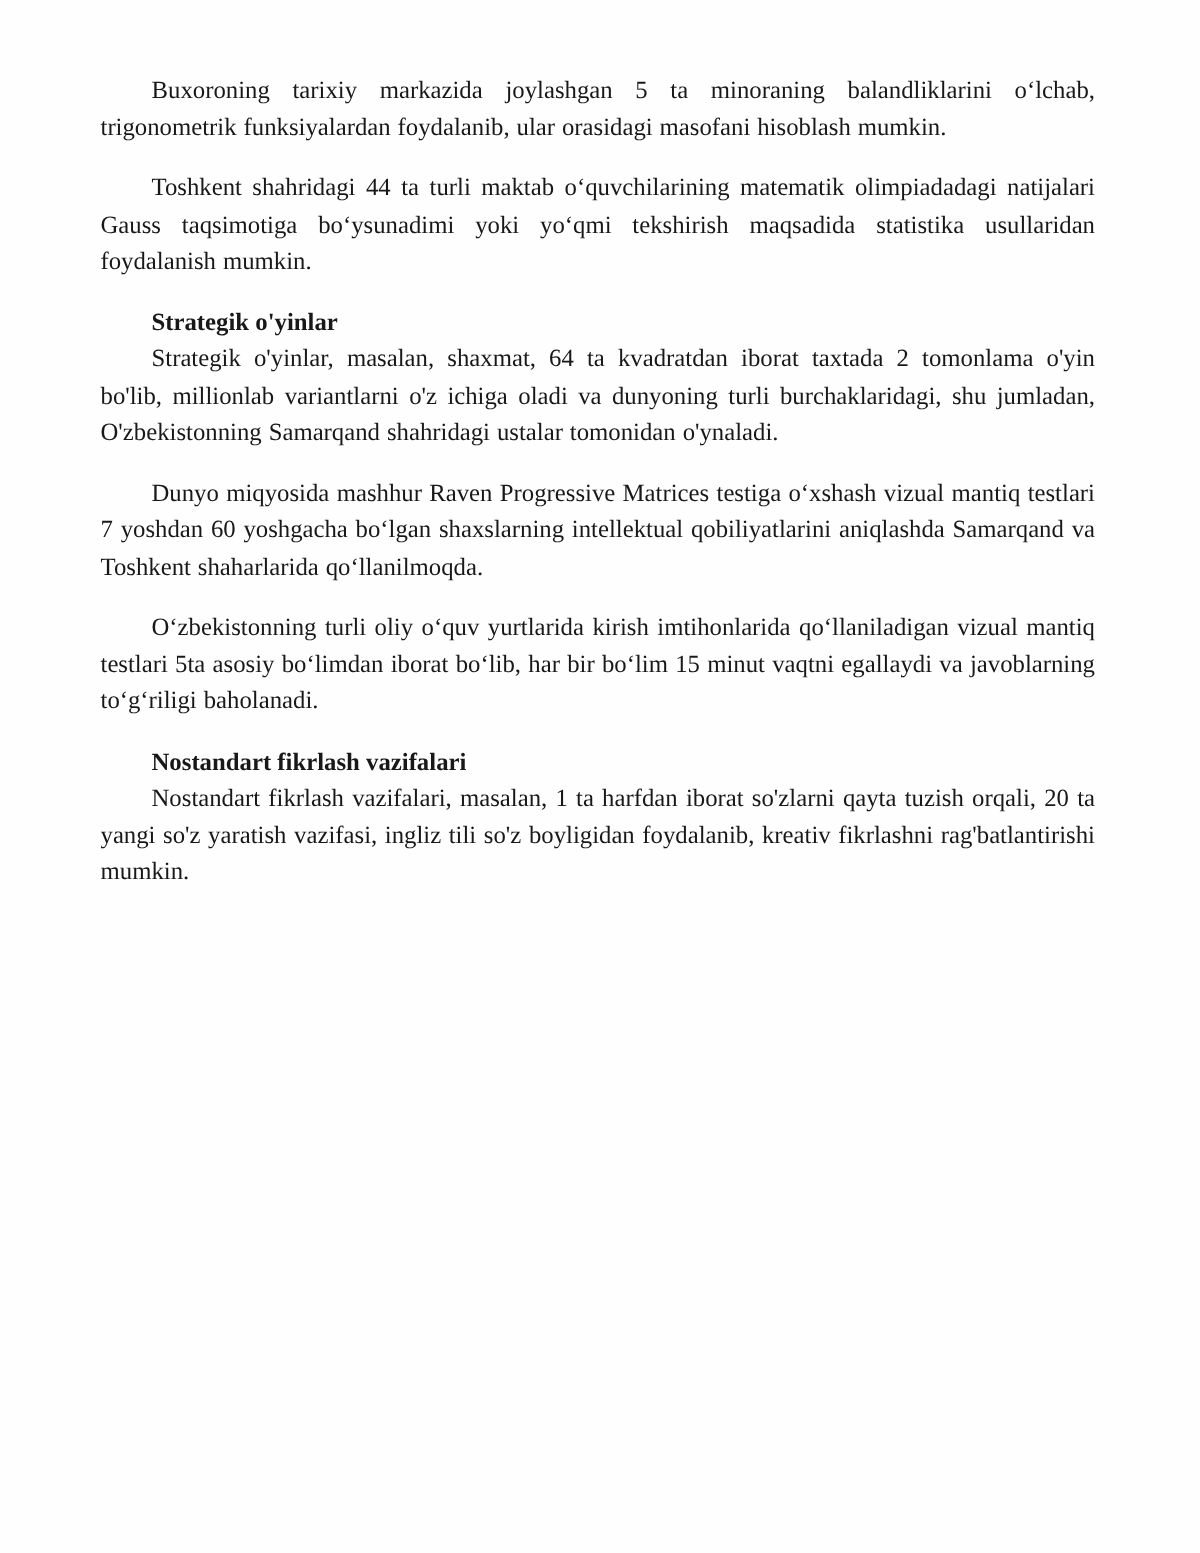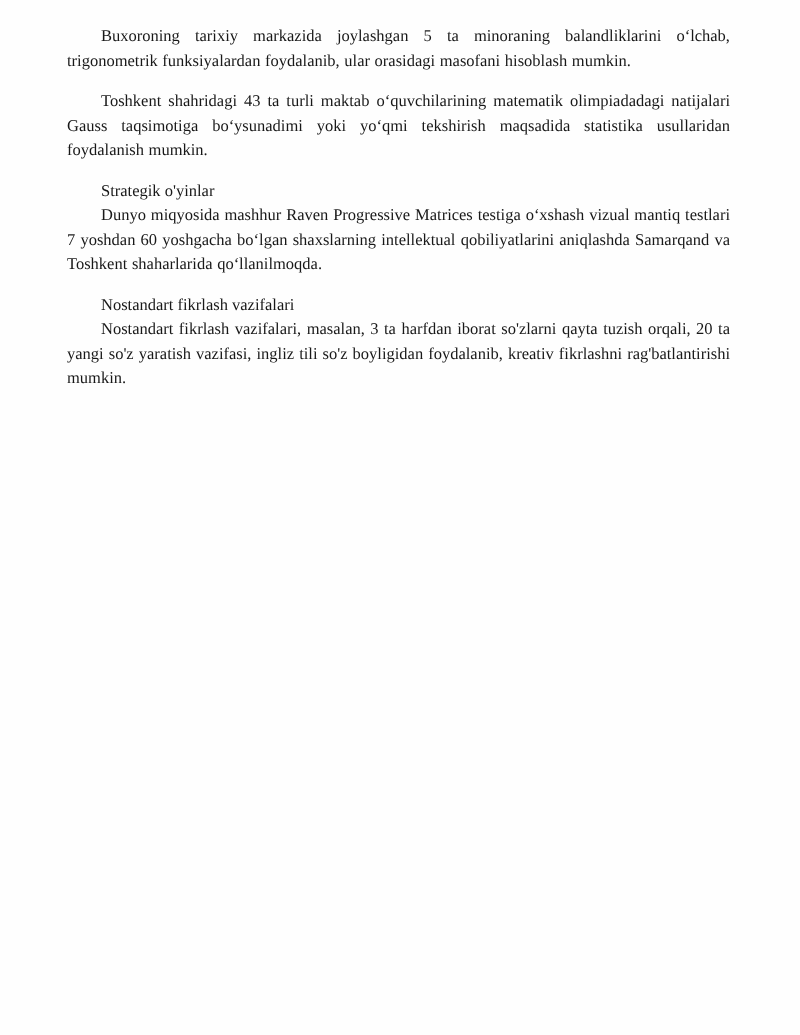--- a/index.html
+++ b/index.html
@@ -12,60 +12,62 @@
     position: relative;
     width: 800px;
     height: 1035px;
     margin: 0 auto;
     background: #fefefe;
     color: #181818;
     font-family: "Liberation Serif", "DejaVu Serif", serif;
     font-size: 16.5px;
     line-height: 24.5px;
     box-sizing: border-box;
-    padding: 24px 70px 0 67px;
+    padding: 48px 70px 0 67px;
     overflow: hidden;
     
     text-rendering: geometricPrecision;
   }
   .para {
     margin: 0 0 16px 0;
     text-align: justify;
     text-indent: 34px;
     word-spacing: 0.5px;
   }
   .heading {
     margin: 0;
     font-size: 16.5px;
     line-height: 24.5px;
-    font-weight: normal;
+    font-weight: bold;
     text-indent: 34px;
     text-align: left;
   }
   .heading + .para {
     margin-top: 0;
   }
 </style>
 </head>
 <body>
 
 <div class="page">
 
   <p class="para">Buxoroning tarixiy markazida joylashgan 5 ta minoraning balandliklarini oʻlchab, trigonometrik funksiyalardan foydalanib,  ular orasidagi masofani hisoblash mumkin.</p>
 
-  <p class="para">Toshkent shahridagi  43 ta turli maktab oʻquvchilarining matematik olimpiadadagi natijalari Gauss taqsimotiga boʻysunadimi yoki yoʻqmi tekshirish maqsadida statistika usullaridan foydalanish mumkin.</p>
+  <p class="para">Toshkent shahridagi  44 ta turli maktab oʻquvchilarining matematik olimpiadadagi natijalari Gauss taqsimotiga boʻysunadimi yoki yoʻqmi tekshirish maqsadida statistika usullaridan foydalanish mumkin.</p>
 
 
   <h3 class="heading">Strategik o'yinlar</h3>
 
 
 
+  <p class="para">Strategik o'yinlar, masalan, shaxmat, 64 ta kvadratdan iborat taxtada 2 tomonlama o'yin bo'lib, millionlab variantlarni o'z ichiga oladi va dunyoning turli burchaklaridagi, shu jumladan, O'zbekistonning Samarqand shahridagi ustalar tomonidan o'ynaladi.</p>
 
 
   <p class="para">Dunyo miqyosida mashhur Raven Progressive Matrices testiga oʻxshash vizual mantiq testlari 7 yoshdan 60 yoshgacha boʻlgan shaxslarning intellektual qobiliyatlarini aniqlashda Samarqand va Toshkent shaharlarida qoʻllanilmoqda.</p>
 
 
+  <p class="para">Oʻzbekistonning turli oliy oʻquv yurtlarida kirish imtihonlarida qoʻllaniladigan vizual mantiq testlari 5ta asosiy boʻlimdan iborat boʻlib, har bir boʻlim 15 minut vaqtni egallaydi va javoblarning toʻgʻriligi baholanadi.</p>
 
   <h3 class="heading">Nostandart fikrlash vazifalari</h3>
 
-  <p class="para">Nostandart fikrlash vazifalari, masalan, 3 ta  harfdan iborat so'zlarni qayta tuzish orqali, 20 ta yangi so'z yaratish vazifasi,  ingliz tili so'z boyligidan foydalanib,  kreativ fikrlashni rag'batlantirishi mumkin.</p>
+  <p class="para">Nostandart fikrlash vazifalari, masalan, 1 ta  harfdan iborat so'zlarni qayta tuzish orqali, 20 ta yangi so'z yaratish vazifasi,  ingliz tili so'z boyligidan foydalanib,  kreativ fikrlashni rag'batlantirishi mumkin.</p>
 
 </div>
 
 </body></html>

